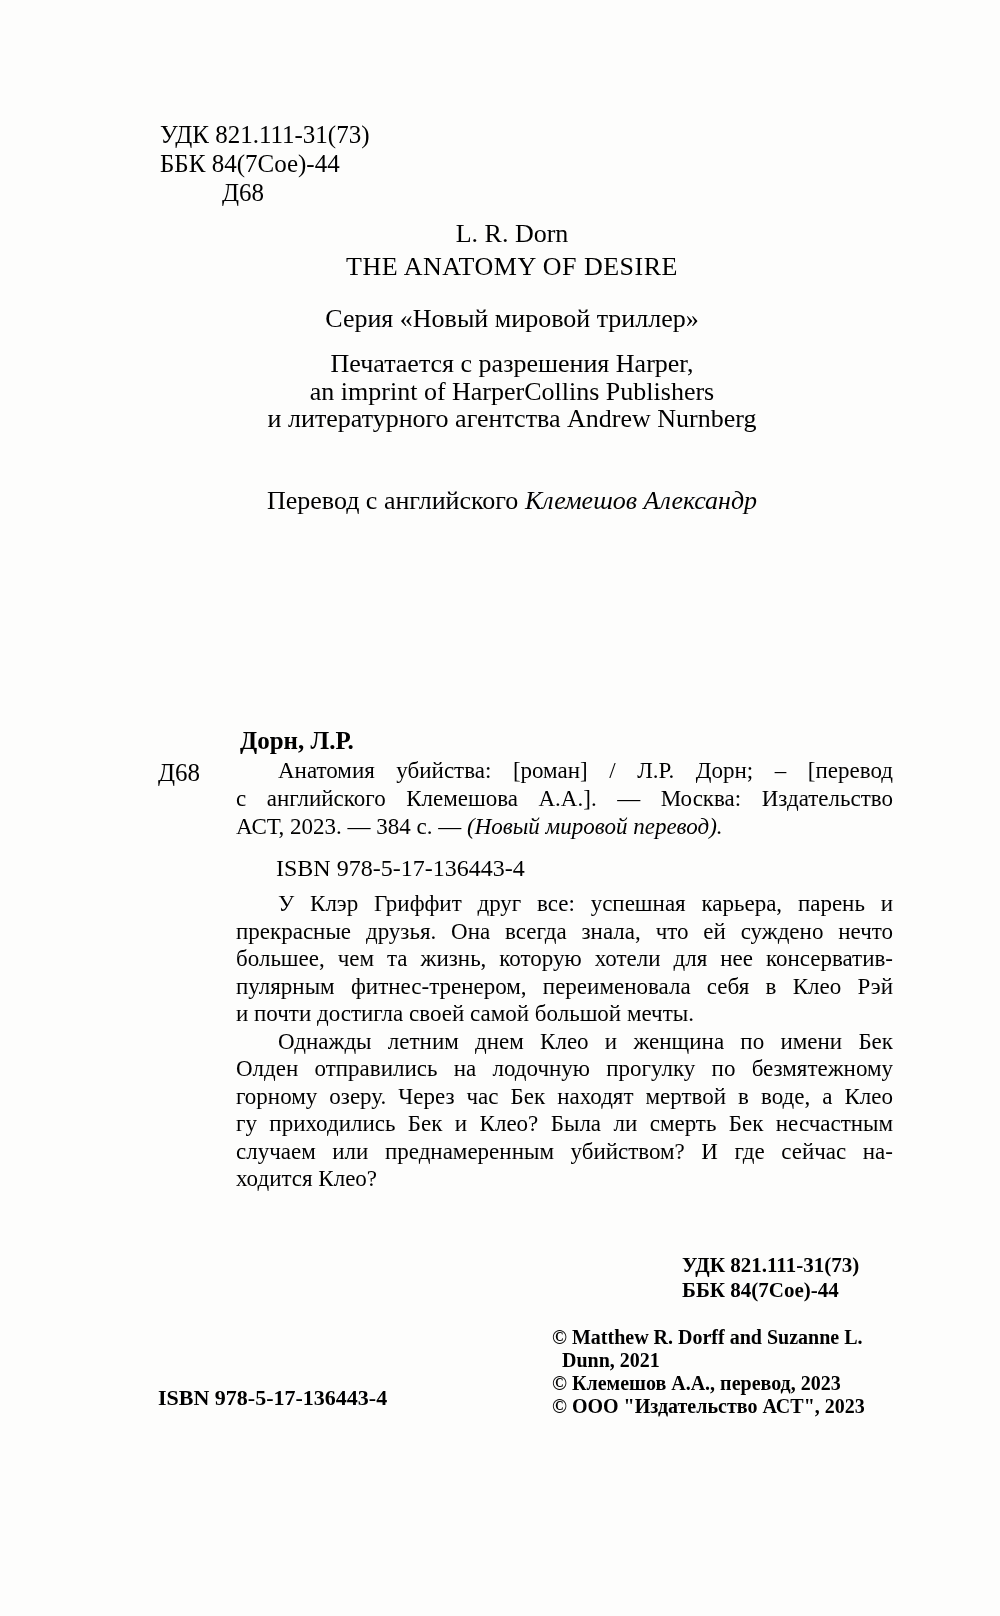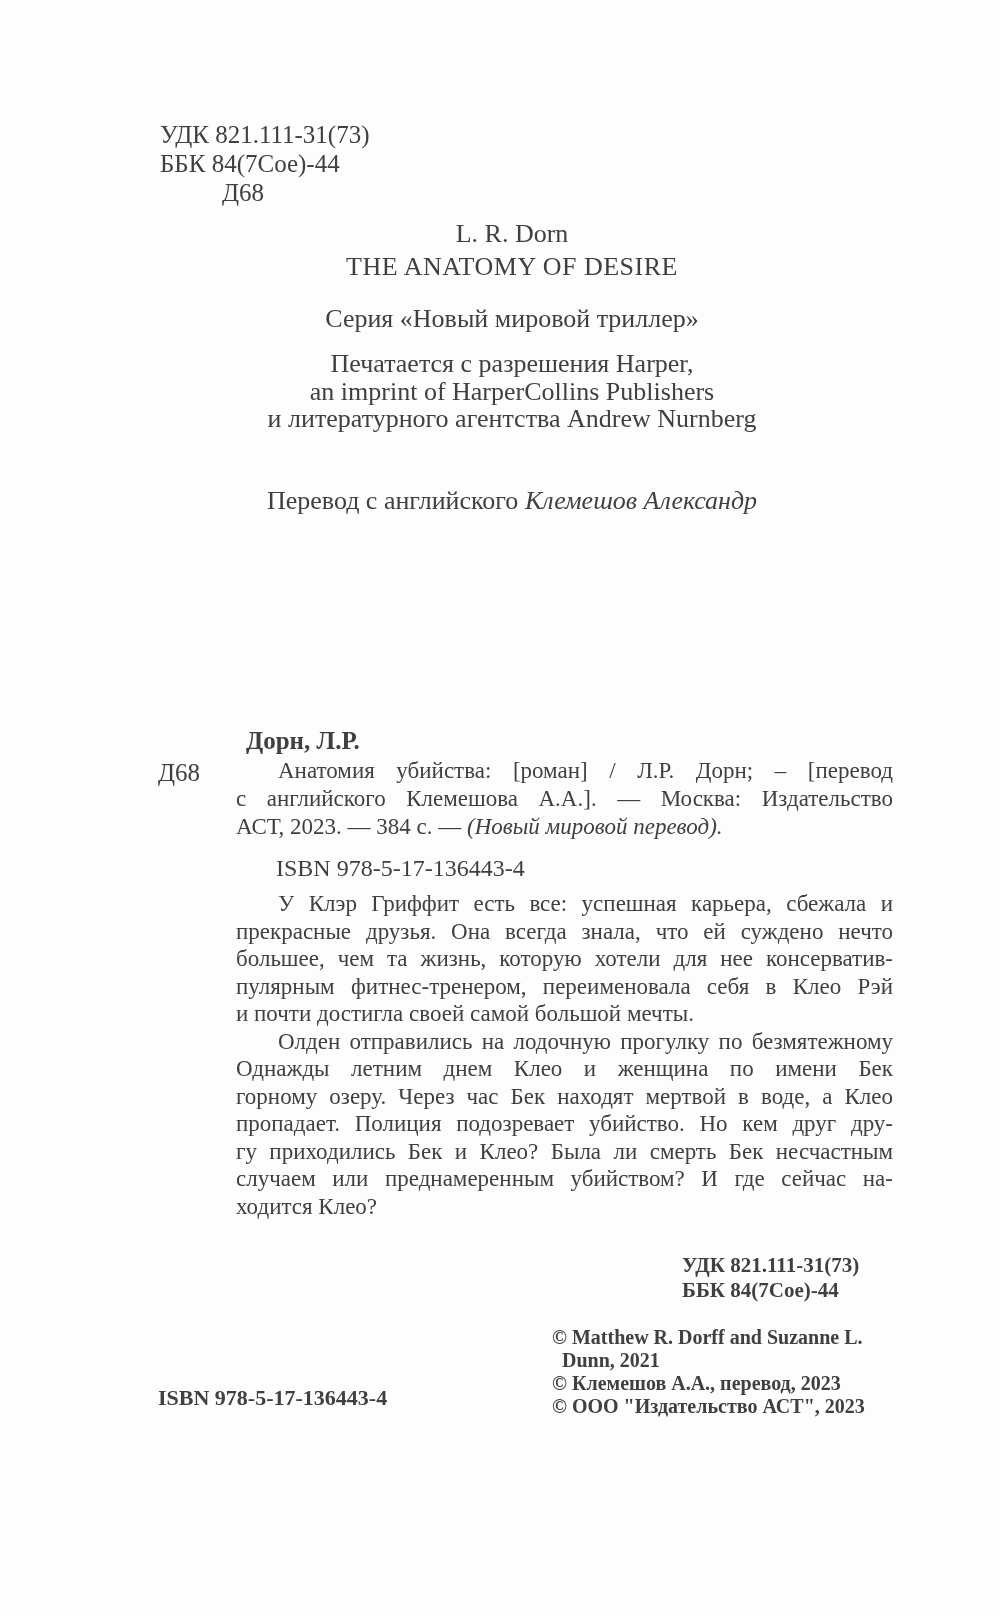--- a/index.html
+++ b/index.html
@@ -1,41 +1,41 @@
 <!DOCTYPE html>
 <html lang="ru"><head>
 <meta charset="utf-8">
 <style>
   html,body{margin:0;padding:0;background:#e8e8e8;}
   .page{
     position:relative;
     width:1000px;height:1616px;
     margin:0 auto;
     background:#fdfdfc;
-    color:#404040;
+    color:#000000;
     font-family:"Liberation Serif","DejaVu Serif",serif;
     overflow:hidden;
   }
   .abs{position:absolute;}
   .it{font-style:italic;}
 
   
   .top-codes{left:160px;top:120px;font-size:25px;line-height:29px;}
   .top-codes .code-indent{padding-left:62px;}
 
   
   .center-col{left:12px;top:0;width:1000px;text-align:center;}
   .author-line{top:219px;font-size:26px;}
   .title-line{top:252px;font-size:26px;letter-spacing:.5px;}
   .series-line{top:304px;font-size:26px;}
   .license-block{top:350px;font-size:26px;line-height:27.5px;}
   .translation-line{top:486px;font-size:26px;}
 
   
-  .biblio-heading{left:246px;top:727px;font-size:25px;font-weight:bold;}
+  .biblio-heading{left:240px;top:727px;font-size:25px;font-weight:bold;}
   .biblio-code{left:158px;top:759px;font-size:25px;}
   .biblio-para{left:236px;top:757px;width:657px;font-size:23px;line-height:28px;}
   .biblio-isbn{left:276px;top:855px;font-size:24px;}
 
   
   .annotation{left:236px;top:890px;width:657px;font-size:23px;line-height:27.5px;}
 
   
   .jline{text-align:justify;text-align-last:justify;-moz-text-align-last:justify;}
   .jline-last{text-align-last:left;-moz-text-align-last:left;}
@@ -74,31 +74,30 @@
   <div class="abs biblio-code">Д68</div>
   <div class="abs biblio-para indent-first">
       <div class="jline">Анатомия убийства: [роман] / Л.Р. Дорн; – [перевод</div>
       <div class="jline">с английского Клемешова А.А.]. — Москва: Издательство</div>
       <div class="jline jline-last"><span>АСТ, 2023. — 384 с. — </span><span class="it">(Новый мировой перевод).</span></div>
     </div>
   <div class="abs biblio-isbn">ISBN 978-5-17-136443-4</div>
 
   <div class="abs annotation">
     <div class="indent-first">
-        <div class="jline">У Клэр Гриффит есть все: успешная карьера, сбежала и</div>
+        <div class="jline">У Клэр Гриффит друг все: успешная карьера, парень и</div>
         <div class="jline">прекрасные друзья. Она всегда знала, что ей суждено нечто</div>
         <div class="jline">большее, чем та жизнь, которую хотели для нее консерватив-</div>
         <div class="jline">пулярным фитнес-тренером, переименовала себя в Клео Рэй</div>
         <div class="jline jline-last">и почти достигла своей самой большой мечты.</div>
       </div>
     <div class="indent-first">
+        <div class="jline">Однажды летним днем Клео и женщина по имени Бек</div>
         <div class="jline">Олден отправились на лодочную прогулку по безмятежному</div>
-        <div class="jline">Однажды летним днем Клео и женщина по имени Бек</div>
         <div class="jline">горному озеру. Через час Бек находят мертвой в воде, а Клео</div>
-        <div class="jline">пропадает. Полиция подозревает убийство. Но кем друг дру-</div>
         <div class="jline">гу приходились Бек и Клео? Была ли смерть Бек несчастным</div>
         <div class="jline">случаем или преднамеренным убийством? И где сейчас на-</div>
         <div class="jline jline-last">ходится Клео?</div>
       </div>
   </div>
 
   <div class="abs bottom-codes">
     <div>УДК 821.111-31(73)</div>
     <div>ББК 84(7Сое)-44</div>
   </div>

